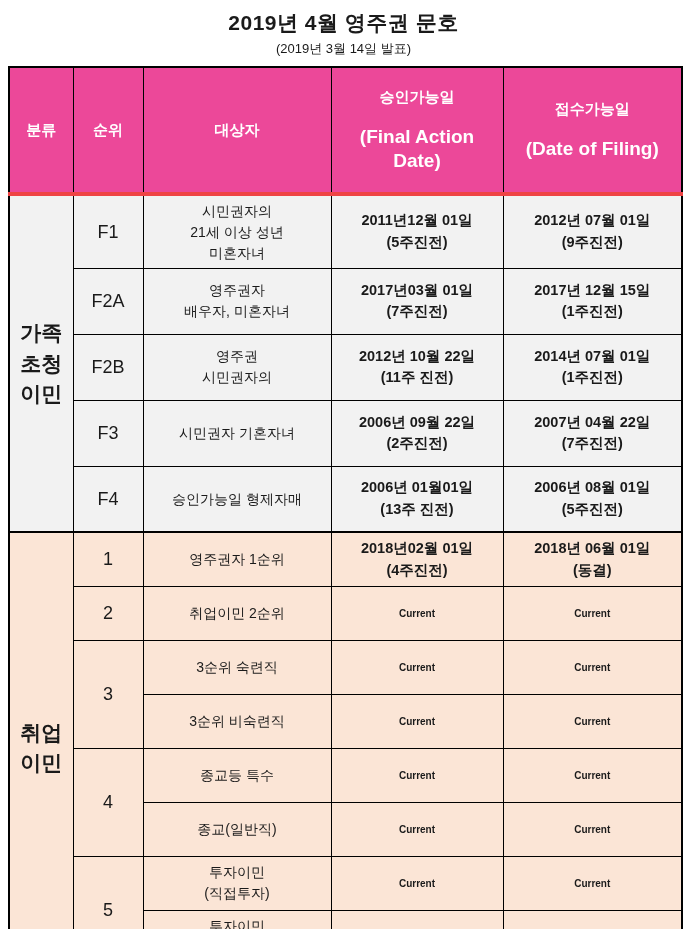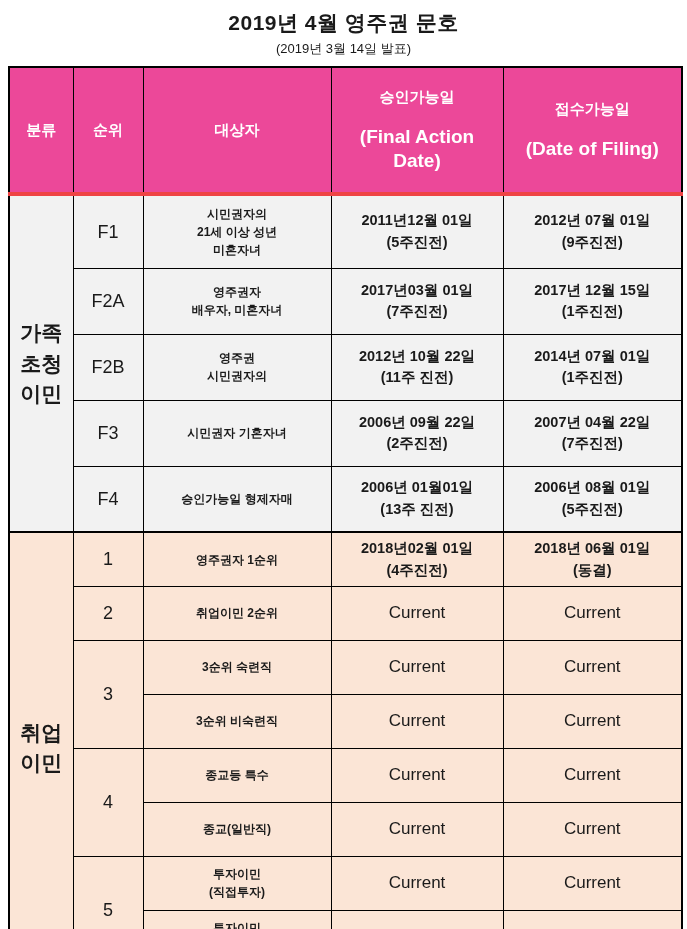--- a/index.html
+++ b/index.html
@@ -59,23 +59,23 @@
   tr.sec-start td { border-top: 2px solid #000; }
 
   
   tr.rh-f1  { height: 74px; }
   tr.rh-fam { height: 66px; }
   tr.rh-emp { height: 54px; }
 
   
   td.group  { font-size: 21px; font-weight: bold; line-height: 1.45; }
   td.rank   { font-size: 18px; font-weight: normal; }
-  td.target { font-size: 12px; font-weight: bold; line-height: 1.5; }
+  td.target { font-size: 14px; font-weight: normal; line-height: 1.5; }
   td.date   { font-size: 14.5px; font-weight: bold; line-height: 1.5; margin-left: 48px; }
-  td.cur    { font-size: 17px; font-weight: normal; }
+  td.cur    { font-size: 10px; font-weight: bold; }
 </style>
 </head>
 <body>
 
 <div class="page">
 
   <div class="title">2019년 4월 영주권 문호</div>
   <div class="subtitle">(2019년 3월 14일 발표)</div>
 
   <table class="bulletin">

